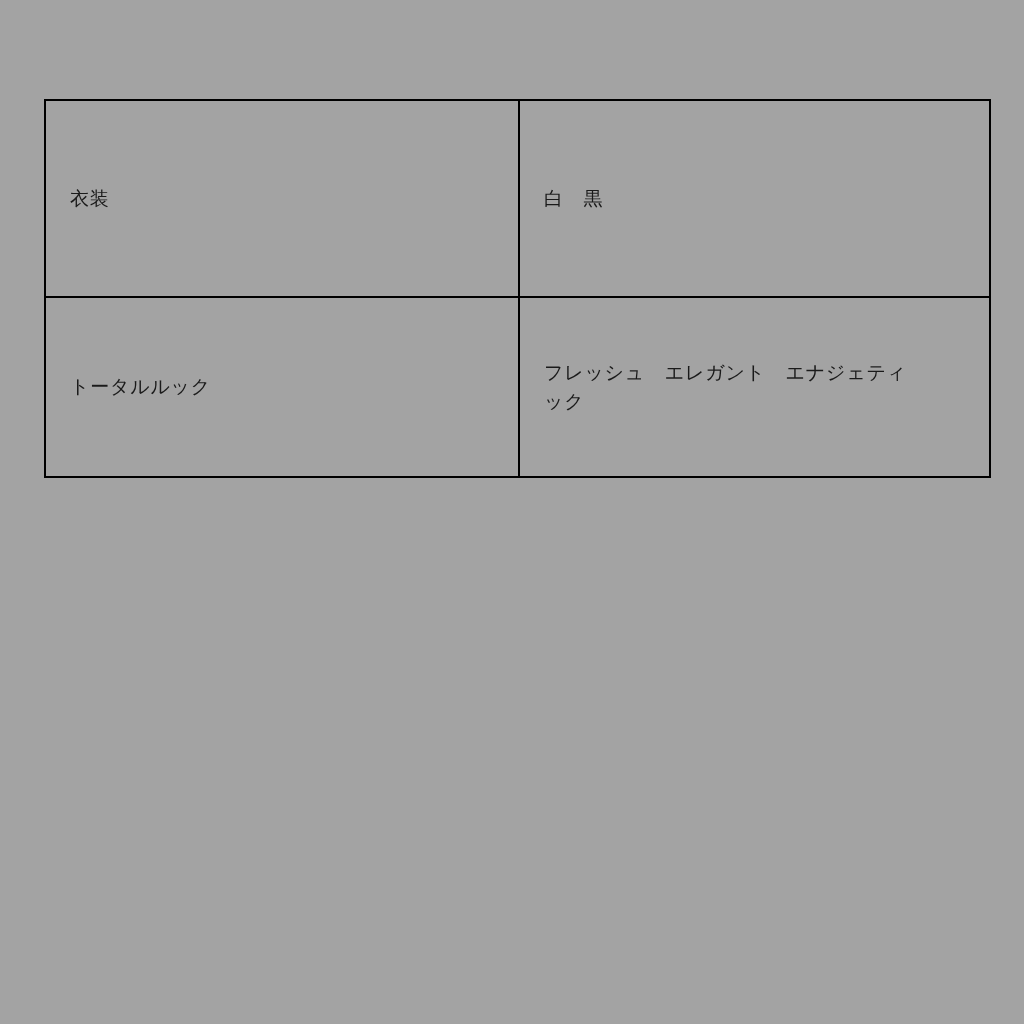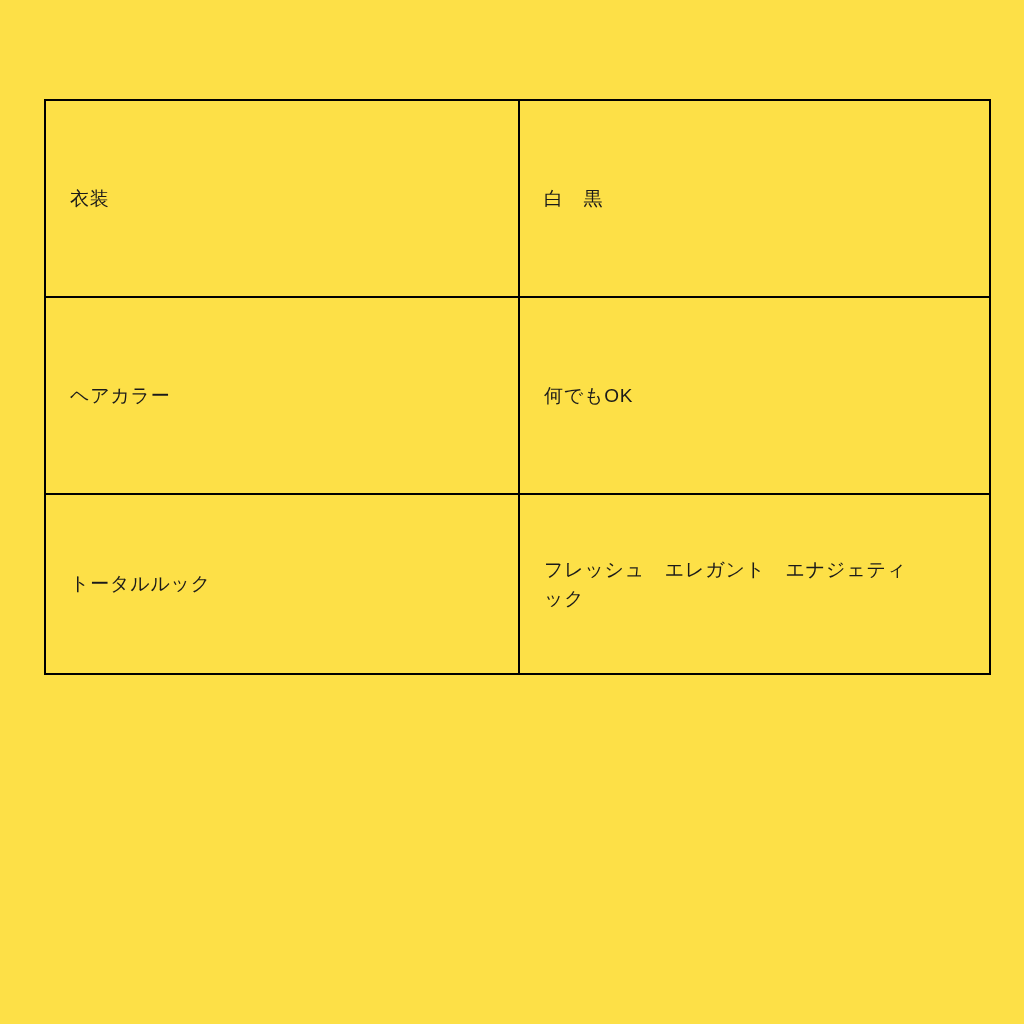--- a/index.html
+++ b/index.html
@@ -15,21 +15,21 @@
     color: #1a1a1a;
     position: relative;
     overflow: hidden;
   }
   .page {
     position: absolute;
     left: 0;
     top: 0;
     width: 1024px;
     height: 1024px;
-    background: #fde047;
+    background: #a3a3a3;
   }
   .spec-table {
     position: absolute;
     left: 44px;
     top: 99px;
     width: 845px;
     border-collapse: collapse;
     table-layout: fixed;
   }
   .spec-table td {
@@ -72,28 +72,20 @@
   <table class="spec-table">
     <tbody>
       <tr>
         <td class="col-label">
           <span class="cell-text">衣装</span>
         </td>
         <td class="col-value">
           <span class="cell-text value-wrap">白　黒</span>
         </td>
       </tr>
-      <tr>
-        <td class="col-label">
-          <span class="cell-text">ヘアカラー</span>
-        </td>
-        <td class="col-value">
-          <span class="cell-text value-wrap">何でもOK</span>
-        </td>
-      </tr>
       <tr class="row-total">
         <td class="col-label">
           <span class="cell-text">トータルルック</span>
         </td>
         <td class="col-value">
           <span class="cell-text value-wrap">フレッシュ　エレガント　エナジェティック</span>
         </td>
       </tr>
     </tbody>
   </table>

